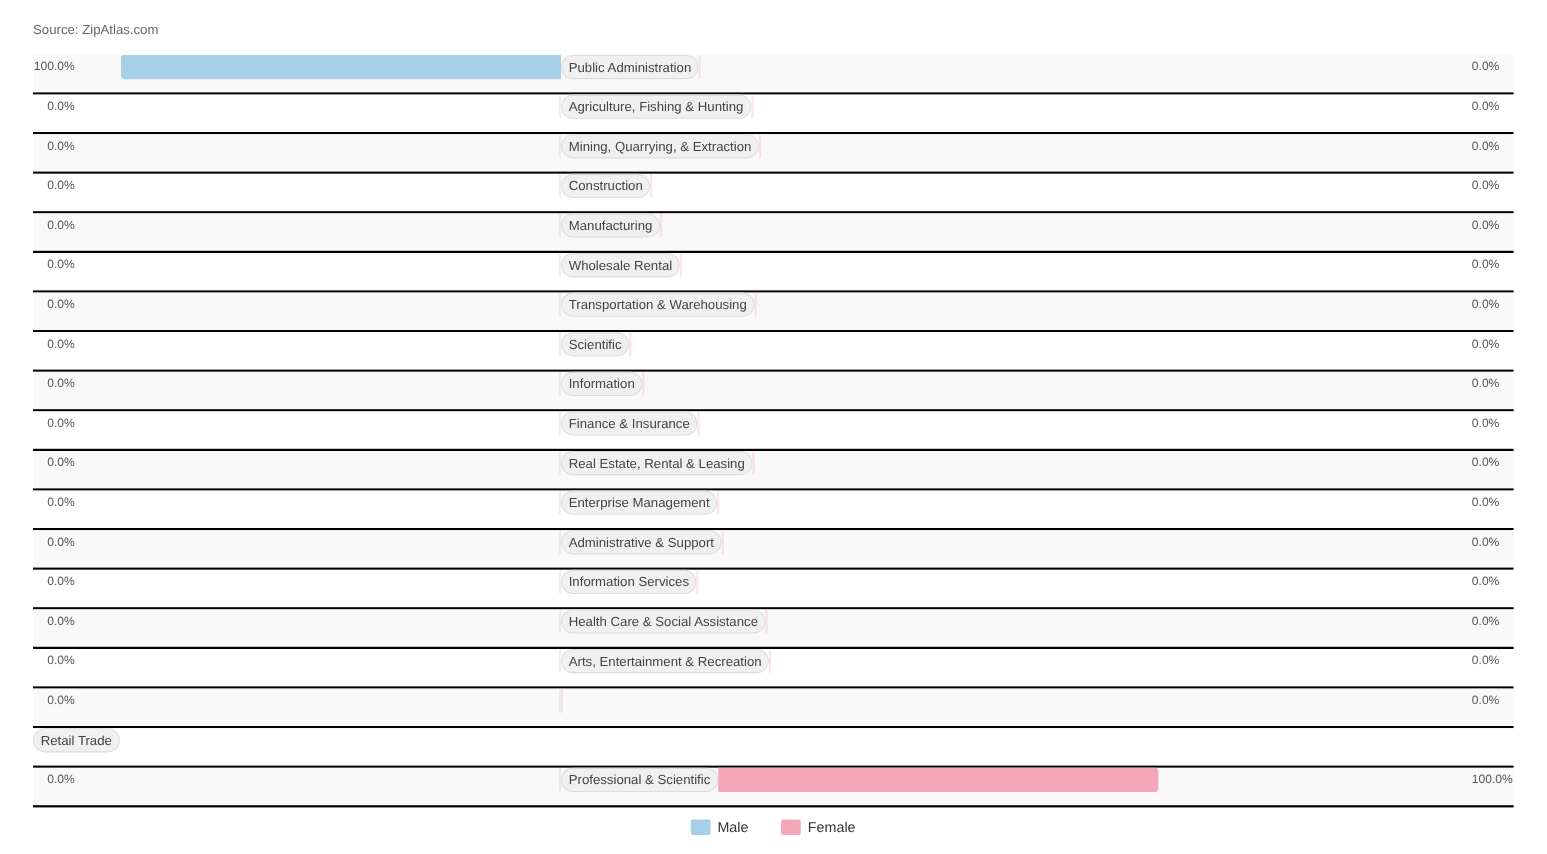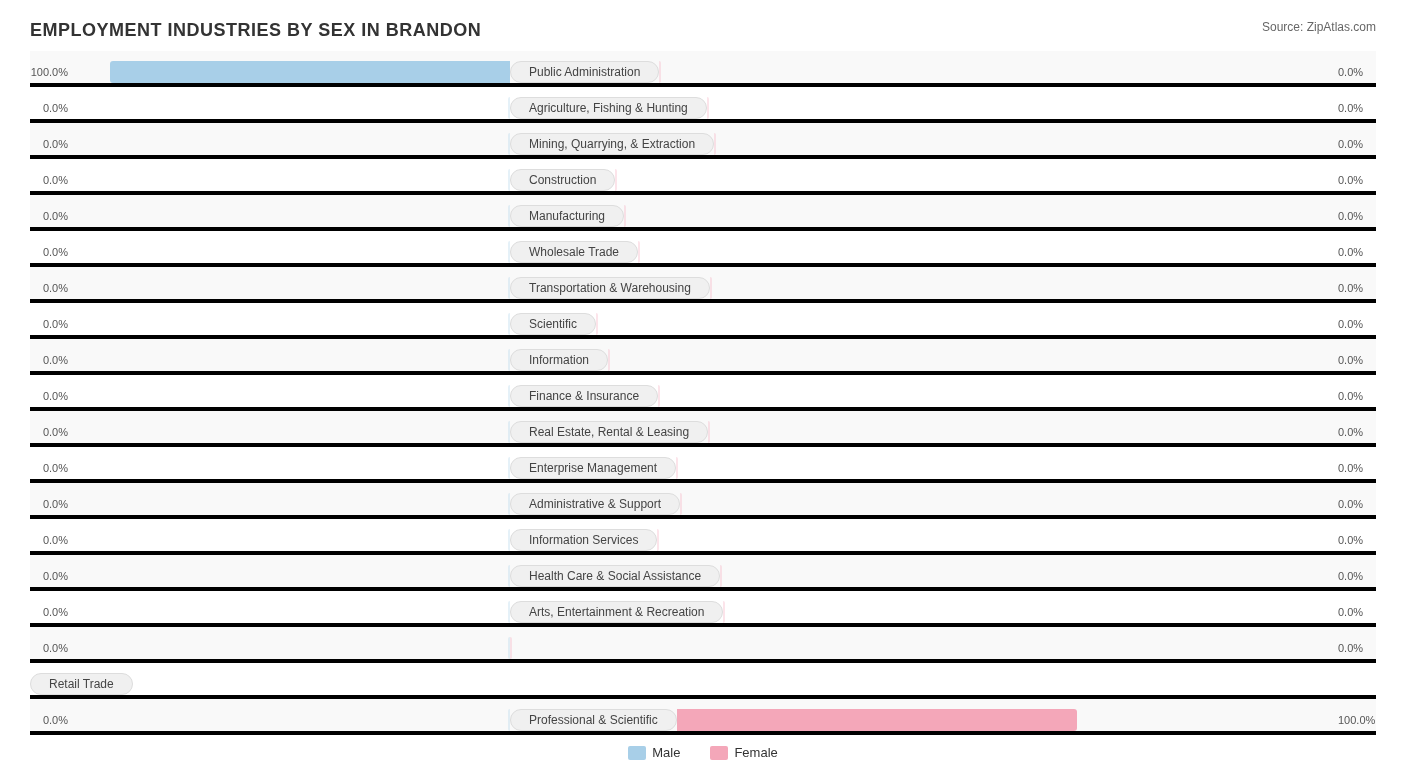--- a/index.html
+++ b/index.html
@@ -21,23 +21,23 @@
       font-size: 12px;
       color: #666;
       text-align: center;
       margin-bottom: 10px;
     }
     .chart-area {
       width: 100%;
     }
     .bar-row {
       display: flex;
-      align-items: flex-end;
+      align-items: flex-start;
       height: 36px;
-      border-bottom: 4px solid #000000;
+      border-bottom: 2px solid #000000;
       background: #fff;
     }
     .bar-row:nth-child(odd) {
       background: #f9f9f9;
     }
     .left-section {
       width: 480px;
       display: flex;
       align-items: center;
       justify-content: flex-end;
@@ -46,21 +46,21 @@
     .right-section {
       flex: 1;
       display: flex;
       align-items: center;
       justify-content: flex-start;
     }
     .label-center {
       background: #f0f0f0;
       border: 1px solid #ddd;
       border-radius: 12px;
-      padding: 3px 18px;
+      padding: 3px 6px;
       font-size: 12px;
       color: #444;
       white-space: nowrap;
       z-index: 2;
       position: relative;
       flex-shrink: 0;
     }
     .pct-left {
       font-size: 11px;
       color: #555;
@@ -106,21 +106,20 @@
       width: 18px;
       height: 14px;
       border-radius: 2px;
     }
   </style>
 </head>
 <body>
 
 <div>
   <div style="display:flex; justify-content:space-between; align-items:flex-start; margin-bottom:6px;">
-    <div class="chart-title">EMPLOYMENT INDUSTRIES BY SEX IN BRANDON</div>
     <div class="source">Source: ZipAtlas.com</div>
   </div>
 
   <div class="chart-area" id="chart-area">
   <div class="bar-row">
     <div class="left-section">
       <span class="pct-left">100.0%</span>
       <div class="bar-container-left">
         <div style="width:400px; background:#a8cfe8; height:22px; border-radius:3px 0 0 3px;"></div>
       </div>
@@ -193,21 +192,21 @@
       <span class="pct-right">0.0%</span>
     </div>
   </div>
       <div class="bar-row">
     <div class="left-section">
       <span class="pct-left">0.0%</span>
       <div class="bar-container-left">
         <div style="width:2px; background:#a8cfe8; height:22px; border-radius:3px 0 0 3px; opacity:0.3;"></div>
       </div>
     </div>
-    <div class="label-center">Wholesale Trade</div>
+    <div class="label-center">Wholesale Rental</div>
     <div class="right-section">
       <div class="bar-container-right">
         <div style="width:2px; background:#f4a7b9; height:22px; border-radius:0 3px 3px 0; opacity:0.3;"></div>
       </div>
       <span class="pct-right">0.0%</span>
     </div>
   </div>
       <div class="bar-row">
     <div class="left-section">
       <span class="pct-left">0.0%</span>

